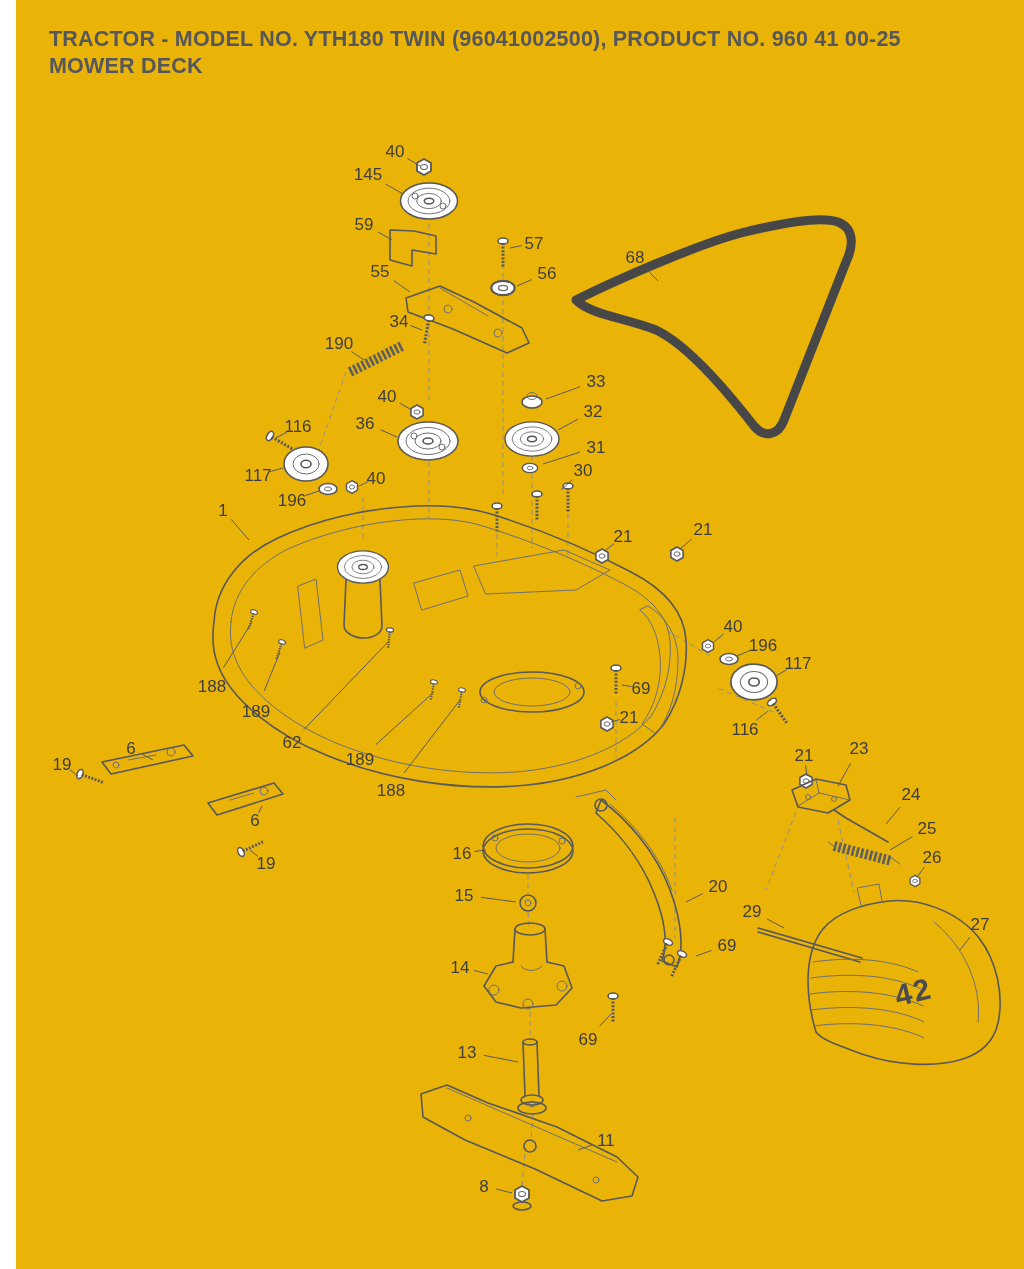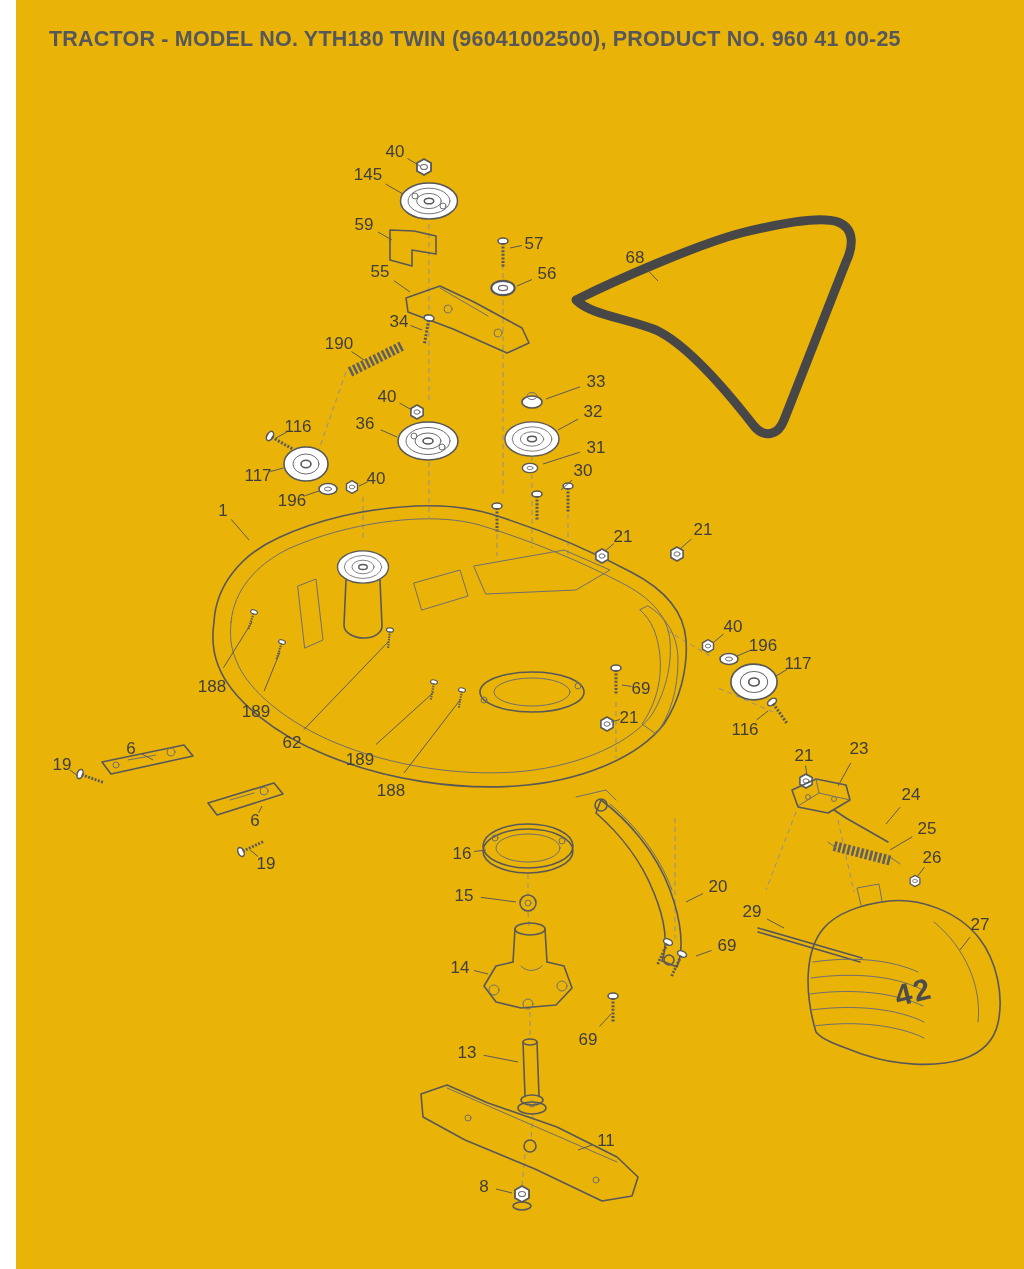--- a/index.html
+++ b/index.html
@@ -21,20 +21,21 @@
   .g42{font-size:30px;font-weight:bold;fill:#4c4c4c;text-anchor:middle;
        font-family:"Liberation Sans",sans-serif;letter-spacing:2px;}
 </style>
 </head>
 <body>
 
 <div class="page">
 
   <div class="hdr">
     <h1>TRACTOR - MODEL NO. YTH180 TWIN (96041002500), PRODUCT NO. 960 41 00-25</h1>
+    <h1>MOWER DECK</h1>
   </div>
 
   <svg class="diagram" width="1024" height="1269" viewBox="0 0 1024 1269">
 
     <defs>
       <g id="nut-hex">
         <polygon points="0,-7 6.1,-3.5 6.1,3.5 0,7 -6.1,3.5 -6.1,-3.5" class="ln fillw"></polygon>
         <ellipse cx="0" cy="0" rx="3" ry="2.2" class="ln-thin"></ellipse>
       </g>
       <g id="washer-e">

